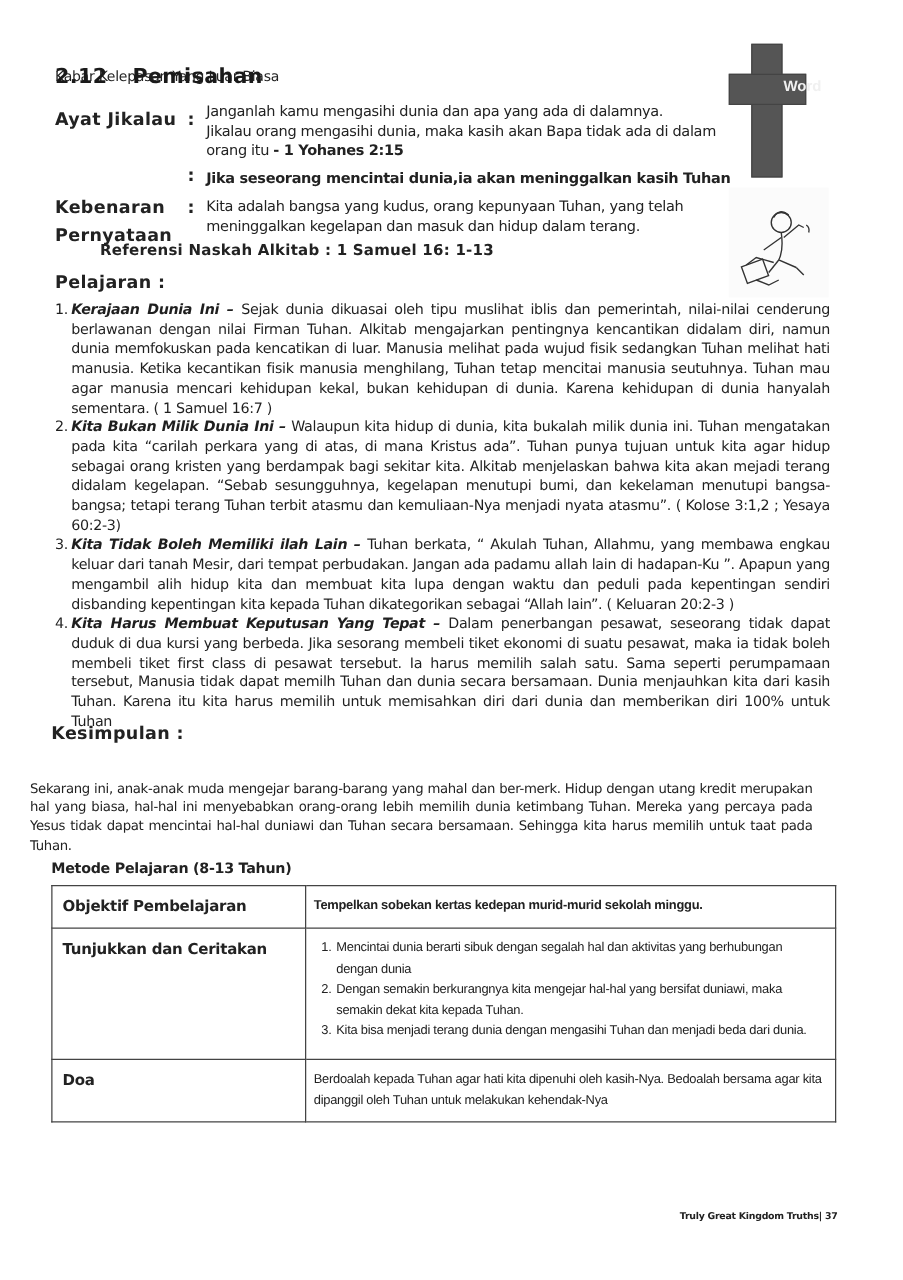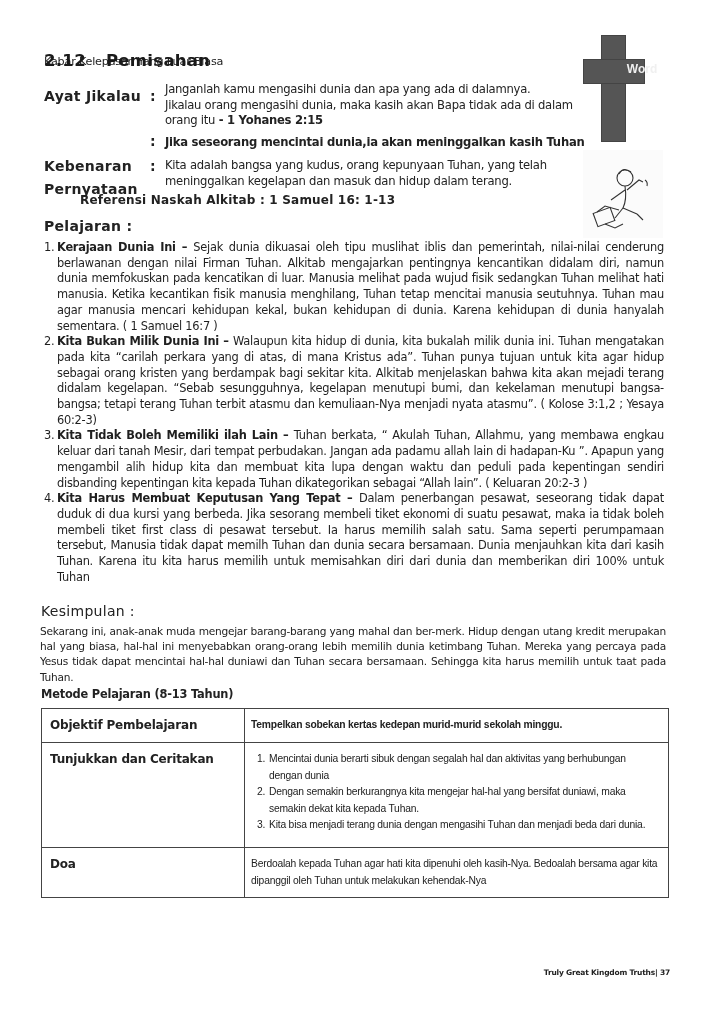--- a/index.html
+++ b/index.html
@@ -23,24 +23,24 @@
   .kv-colon { font-size: 14px; font-weight: bold; color: #222; }
   .kv-text { font-size: 11.6px; line-height: 15.5px; color: #222; letter-spacing: -0.25px; }
   .kv-text b { font-weight: bold; }
 
   .ref { left: 44px; top: 193px; font-size: 12px; font-weight: bold; color: #222; letter-spacing: 0.2px; margin-left: 36px; }
   .pelajaran { left: 44px; top: 218px; font-size: 14px; font-weight: bold; color: #222; letter-spacing: 0.3px; }
 
   .lessons { left: 44px; top: 240px; width: 620px; }
   .lesson { position: relative; padding-left: 13px; font-size: 11.4px; line-height: 15.7px; text-align: justify; color: #1f1f1f; letter-spacing: -0.25px; }
   .lesson .n { position: absolute; left: 0; top: 0; }
-  .lesson b { font-weight: bold; }
+  .lesson b { font-weight: bold; font-style: italic; }
 
-  .kesimpulan-h { left: 41px; top: 603px; font-size: 14px; font-weight: normal; color: #222; letter-spacing: 0.3px; }
-  .kesimpulan { left: 40px; top: 624px; width: 626px; font-size: 10.6px; line-height: 15.2px; text-align: justify; color: #222; letter-spacing: -0.25px; }
+  .kesimpulan-h { left: 41px; top: 579px; font-size: 14px; font-weight: bold; color: #222; letter-spacing: 0.3px; }
+  .kesimpulan { left: 24px; top: 624px; width: 626px; font-size: 10.6px; line-height: 15.2px; text-align: justify; color: #222; letter-spacing: -0.25px; }
   .metode { left: 41px; top: 687px; font-size: 11.4px; font-weight: bold; color: #222; letter-spacing: -0.2px; }
 
   table.meth { position: absolute; left: 41px; top: 708px; width: 628px; border-collapse: collapse; }
   table.meth td { border: 1.5px solid #444; vertical-align: top; }
   table.meth td.k { width: 186px; padding: 9px 8px; font-size: 12px; font-weight: bold; color: #222; letter-spacing: -0.2px; }
   table.meth td.v { padding: 8px 8px 8px 6px; font-family: "Liberation Sans", sans-serif; font-size: 10.3px; line-height: 16.5px; color: #222; letter-spacing: -0.2px; }
   table.meth td.v.bold { font-weight: bold; }
   .olist { margin: 0; padding: 0; list-style: none; }
   .olist li { position: relative; padding-left: 12px; margin-left: 6px; }
   .olist li .n { position: absolute; left: 0; top: 0; }

